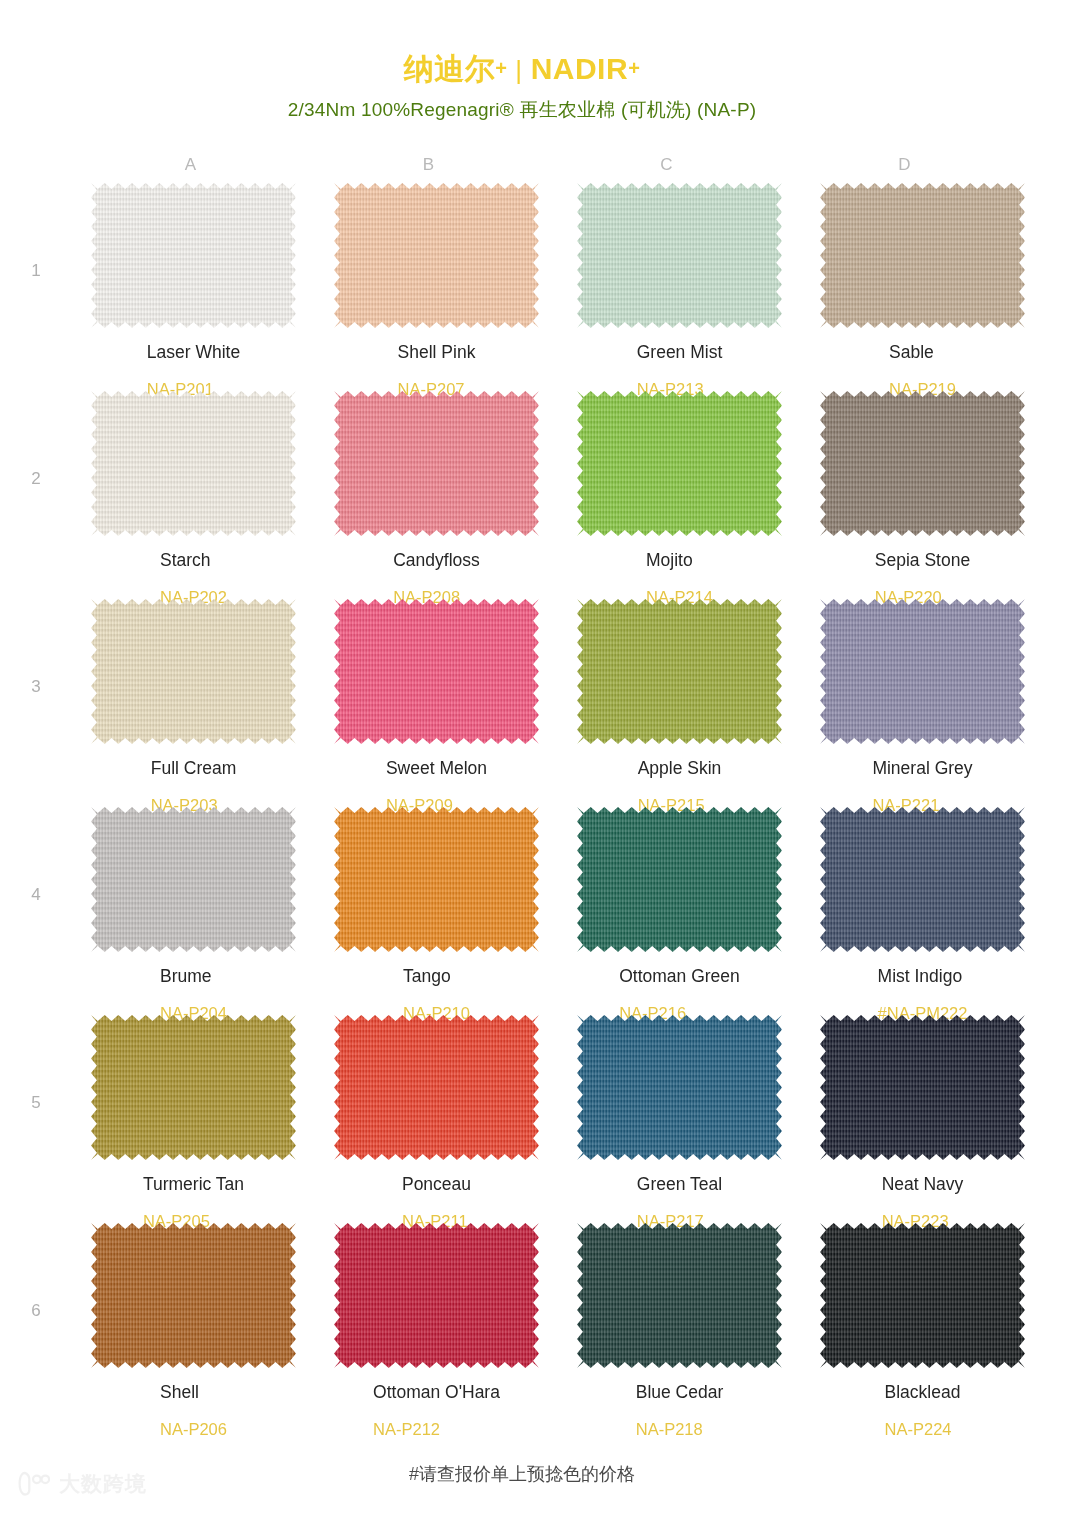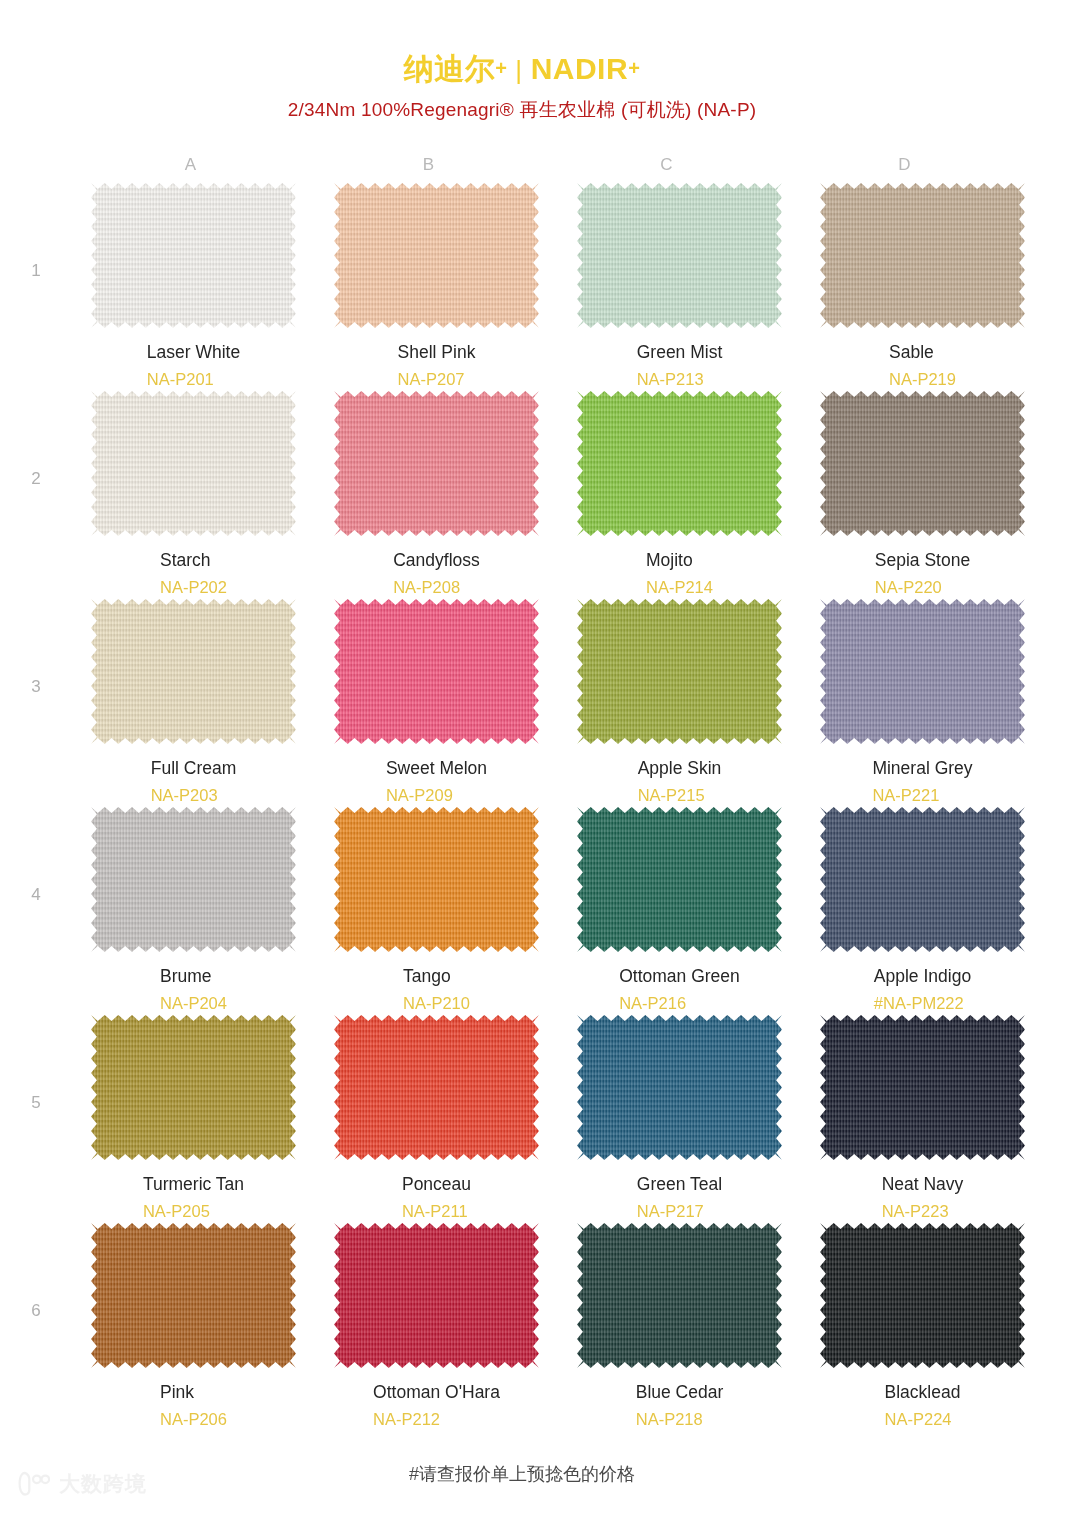--- a/index.html
+++ b/index.html
@@ -20,21 +20,21 @@
     color: #f3ce2e;
     letter-spacing: 0.5px;
     line-height: 1.1;
     white-space: nowrap;
   }
   .title-line .sep { font-weight: 400; margin: 0 8px; font-size: 26px; color: #f3ce2e; }
   .title-line .plus { font-size: 20px; vertical-align: 16%; font-weight: bold; }
   .subtitle {
     margin-top: 12px;
     font-size: 19px;
-    color: #b91c1c;
+    color: #4d7c0f;
     letter-spacing: 0.2px;
     white-space: nowrap;
   }
 
   
   .grid-wrap { position: relative; margin-top: 32px; }
   .col-headers {
     display: flex;
     margin-left: 72px;
     width: 952px;
@@ -102,21 +102,21 @@
   .c-name {
     font-size: 17.5px;
     color: #262626;
     line-height: 1.35;
     white-space: nowrap;
   }
   .c-code {
     font-size: 16.5px;
     color: #e6c544;
     line-height: 1.5;
-    margin-top: 2px;
+    margin-top: 12px;
     white-space: nowrap;
   }
 
   
   .footer-note {
     position: absolute;
     left: 0; right: 0;
     top: 1462px;
     text-align: center;
     font-size: 18px;
@@ -345,21 +345,21 @@
                 <div class="c-code">NA-P216</div>
               </div>
             </div>
             <div class="cell">
               <div class="swatch-box">
                 <div class="swatch pinked" style="--poly: 0.0px 0.0px,6.8px 5.9px,13.7px 0.0px,20.5px 5.9px,27.3px 0.0px,34.2px 5.9px,41.0px 0.0px,47.8px 5.9px,54.7px 0.0px,61.5px 5.9px,68.3px 0.0px,75.2px 5.9px,82.0px 0.0px,88.8px 5.9px,95.7px 0.0px,102.5px 5.9px,109.3px 0.0px,116.2px 5.9px,123.0px 0.0px,129.8px 5.9px,136.7px 0.0px,143.5px 5.9px,150.3px 0.0px,157.2px 5.9px,164.0px 0.0px,170.8px 5.9px,177.7px 0.0px,184.5px 5.9px,191.3px 0.0px,198.2px 5.9px,205.0px 0.0px,205.0px 0.0px,199.1px 7.3px,205.0px 14.5px,199.1px 21.8px,205.0px 29.0px,199.1px 36.3px,205.0px 43.5px,199.1px 50.8px,205.0px 58.0px,199.1px 65.3px,205.0px 72.5px,199.1px 79.8px,205.0px 87.0px,199.1px 94.3px,205.0px 101.5px,199.1px 108.8px,205.0px 116.0px,199.1px 123.3px,205.0px 130.5px,199.1px 137.8px,205.0px 145.0px,205.0px 145.0px,198.2px 139.1px,191.3px 145.0px,184.5px 139.1px,177.7px 145.0px,170.8px 139.1px,164.0px 145.0px,157.2px 139.1px,150.3px 145.0px,143.5px 139.1px,136.7px 145.0px,129.8px 139.1px,123.0px 145.0px,116.2px 139.1px,109.3px 145.0px,102.5px 139.1px,95.7px 145.0px,88.8px 139.1px,82.0px 145.0px,75.2px 139.1px,68.3px 145.0px,61.5px 139.1px,54.7px 145.0px,47.8px 139.1px,41.0px 145.0px,34.2px 139.1px,27.3px 145.0px,20.5px 139.1px,13.7px 145.0px,6.8px 139.1px,0.0px 145.0px,0.0px 145.0px,5.9px 137.8px,0.0px 130.5px,5.9px 123.3px,0.0px 116.0px,5.9px 108.8px,0.0px 101.5px,5.9px 94.3px,0.0px 87.0px,5.9px 79.8px,0.0px 72.5px,5.9px 65.3px,0.0px 58.0px,5.9px 50.8px,0.0px 43.5px,5.9px 36.3px,0.0px 29.0px,5.9px 21.8px,0.0px 14.5px,5.9px 7.3px,0.0px 0.0px; background: rgb(61, 75, 102);">
                   <div class="swatch-inner"></div>
                 </div>
               </div>
               <div class="names">
-                <div class="c-name">Apple Indigo</div>
+                <div class="c-name">Mist Indigo</div>
                 <div class="c-code">#NA-PM222</div>
               </div>
             </div>
           </div>
         </div>
         <div class="row">
           <div class="row-num">5</div>
           <div class="cells">
             <div class="cell">
               <div class="swatch-box">
@@ -410,21 +410,21 @@
         <div class="row">
           <div class="row-num">6</div>
           <div class="cells">
             <div class="cell">
               <div class="swatch-box">
                 <div class="swatch pinked" style="--poly: 0.0px 0.0px,6.8px 5.9px,13.7px 0.0px,20.5px 5.9px,27.3px 0.0px,34.2px 5.9px,41.0px 0.0px,47.8px 5.9px,54.7px 0.0px,61.5px 5.9px,68.3px 0.0px,75.2px 5.9px,82.0px 0.0px,88.8px 5.9px,95.7px 0.0px,102.5px 5.9px,109.3px 0.0px,116.2px 5.9px,123.0px 0.0px,129.8px 5.9px,136.7px 0.0px,143.5px 5.9px,150.3px 0.0px,157.2px 5.9px,164.0px 0.0px,170.8px 5.9px,177.7px 0.0px,184.5px 5.9px,191.3px 0.0px,198.2px 5.9px,205.0px 0.0px,205.0px 0.0px,199.1px 7.3px,205.0px 14.5px,199.1px 21.8px,205.0px 29.0px,199.1px 36.3px,205.0px 43.5px,199.1px 50.8px,205.0px 58.0px,199.1px 65.3px,205.0px 72.5px,199.1px 79.8px,205.0px 87.0px,199.1px 94.3px,205.0px 101.5px,199.1px 108.8px,205.0px 116.0px,199.1px 123.3px,205.0px 130.5px,199.1px 137.8px,205.0px 145.0px,205.0px 145.0px,198.2px 139.1px,191.3px 145.0px,184.5px 139.1px,177.7px 145.0px,170.8px 139.1px,164.0px 145.0px,157.2px 139.1px,150.3px 145.0px,143.5px 139.1px,136.7px 145.0px,129.8px 139.1px,123.0px 145.0px,116.2px 139.1px,109.3px 145.0px,102.5px 139.1px,95.7px 145.0px,88.8px 139.1px,82.0px 145.0px,75.2px 139.1px,68.3px 145.0px,61.5px 139.1px,54.7px 145.0px,47.8px 139.1px,41.0px 145.0px,34.2px 139.1px,27.3px 145.0px,20.5px 139.1px,13.7px 145.0px,6.8px 139.1px,0.0px 145.0px,0.0px 145.0px,5.9px 137.8px,0.0px 130.5px,5.9px 123.3px,0.0px 116.0px,5.9px 108.8px,0.0px 101.5px,5.9px 94.3px,0.0px 87.0px,5.9px 79.8px,0.0px 72.5px,5.9px 65.3px,0.0px 58.0px,5.9px 50.8px,0.0px 43.5px,5.9px 36.3px,0.0px 29.0px,5.9px 21.8px,0.0px 14.5px,5.9px 7.3px,0.0px 0.0px; background: rgb(169, 95, 32);">
                   <div class="swatch-inner"></div>
                 </div>
               </div>
               <div class="names">
-                <div class="c-name">Pink</div>
+                <div class="c-name">Shell</div>
                 <div class="c-code">NA-P206</div>
               </div>
             </div>
             <div class="cell">
               <div class="swatch-box">
                 <div class="swatch pinked" style="--poly: 0.0px 0.0px,6.8px 5.9px,13.7px 0.0px,20.5px 5.9px,27.3px 0.0px,34.2px 5.9px,41.0px 0.0px,47.8px 5.9px,54.7px 0.0px,61.5px 5.9px,68.3px 0.0px,75.2px 5.9px,82.0px 0.0px,88.8px 5.9px,95.7px 0.0px,102.5px 5.9px,109.3px 0.0px,116.2px 5.9px,123.0px 0.0px,129.8px 5.9px,136.7px 0.0px,143.5px 5.9px,150.3px 0.0px,157.2px 5.9px,164.0px 0.0px,170.8px 5.9px,177.7px 0.0px,184.5px 5.9px,191.3px 0.0px,198.2px 5.9px,205.0px 0.0px,205.0px 0.0px,199.1px 7.3px,205.0px 14.5px,199.1px 21.8px,205.0px 29.0px,199.1px 36.3px,205.0px 43.5px,199.1px 50.8px,205.0px 58.0px,199.1px 65.3px,205.0px 72.5px,199.1px 79.8px,205.0px 87.0px,199.1px 94.3px,205.0px 101.5px,199.1px 108.8px,205.0px 116.0px,199.1px 123.3px,205.0px 130.5px,199.1px 137.8px,205.0px 145.0px,205.0px 145.0px,198.2px 139.1px,191.3px 145.0px,184.5px 139.1px,177.7px 145.0px,170.8px 139.1px,164.0px 145.0px,157.2px 139.1px,150.3px 145.0px,143.5px 139.1px,136.7px 145.0px,129.8px 139.1px,123.0px 145.0px,116.2px 139.1px,109.3px 145.0px,102.5px 139.1px,95.7px 145.0px,88.8px 139.1px,82.0px 145.0px,75.2px 139.1px,68.3px 145.0px,61.5px 139.1px,54.7px 145.0px,47.8px 139.1px,41.0px 145.0px,34.2px 139.1px,27.3px 145.0px,20.5px 139.1px,13.7px 145.0px,6.8px 139.1px,0.0px 145.0px,0.0px 145.0px,5.9px 137.8px,0.0px 130.5px,5.9px 123.3px,0.0px 116.0px,5.9px 108.8px,0.0px 101.5px,5.9px 94.3px,0.0px 87.0px,5.9px 79.8px,0.0px 72.5px,5.9px 65.3px,0.0px 58.0px,5.9px 50.8px,0.0px 43.5px,5.9px 36.3px,0.0px 29.0px,5.9px 21.8px,0.0px 14.5px,5.9px 7.3px,0.0px 0.0px; background: rgb(192, 24, 54);">
                   <div class="swatch-inner"></div>
                 </div>
               </div>
               <div class="names">

